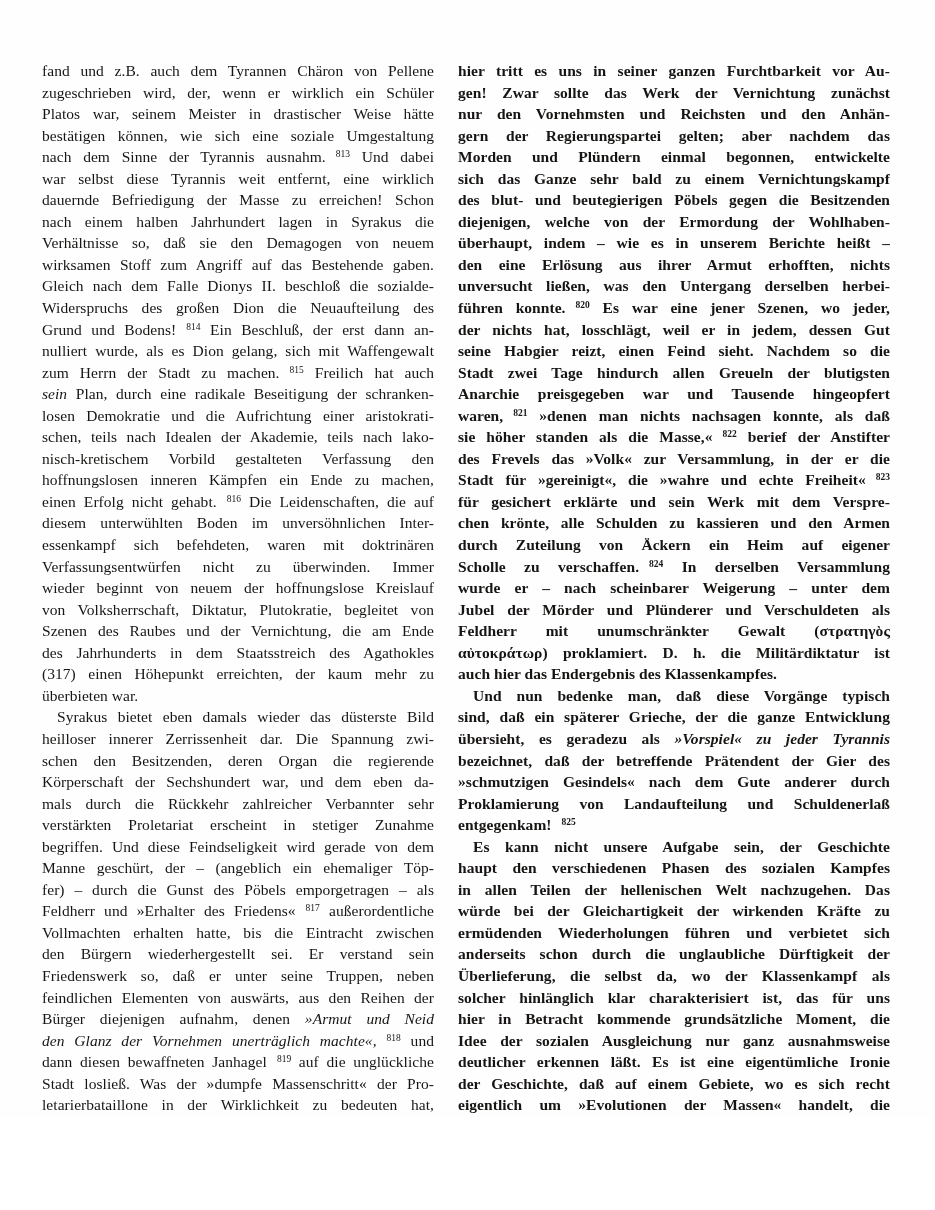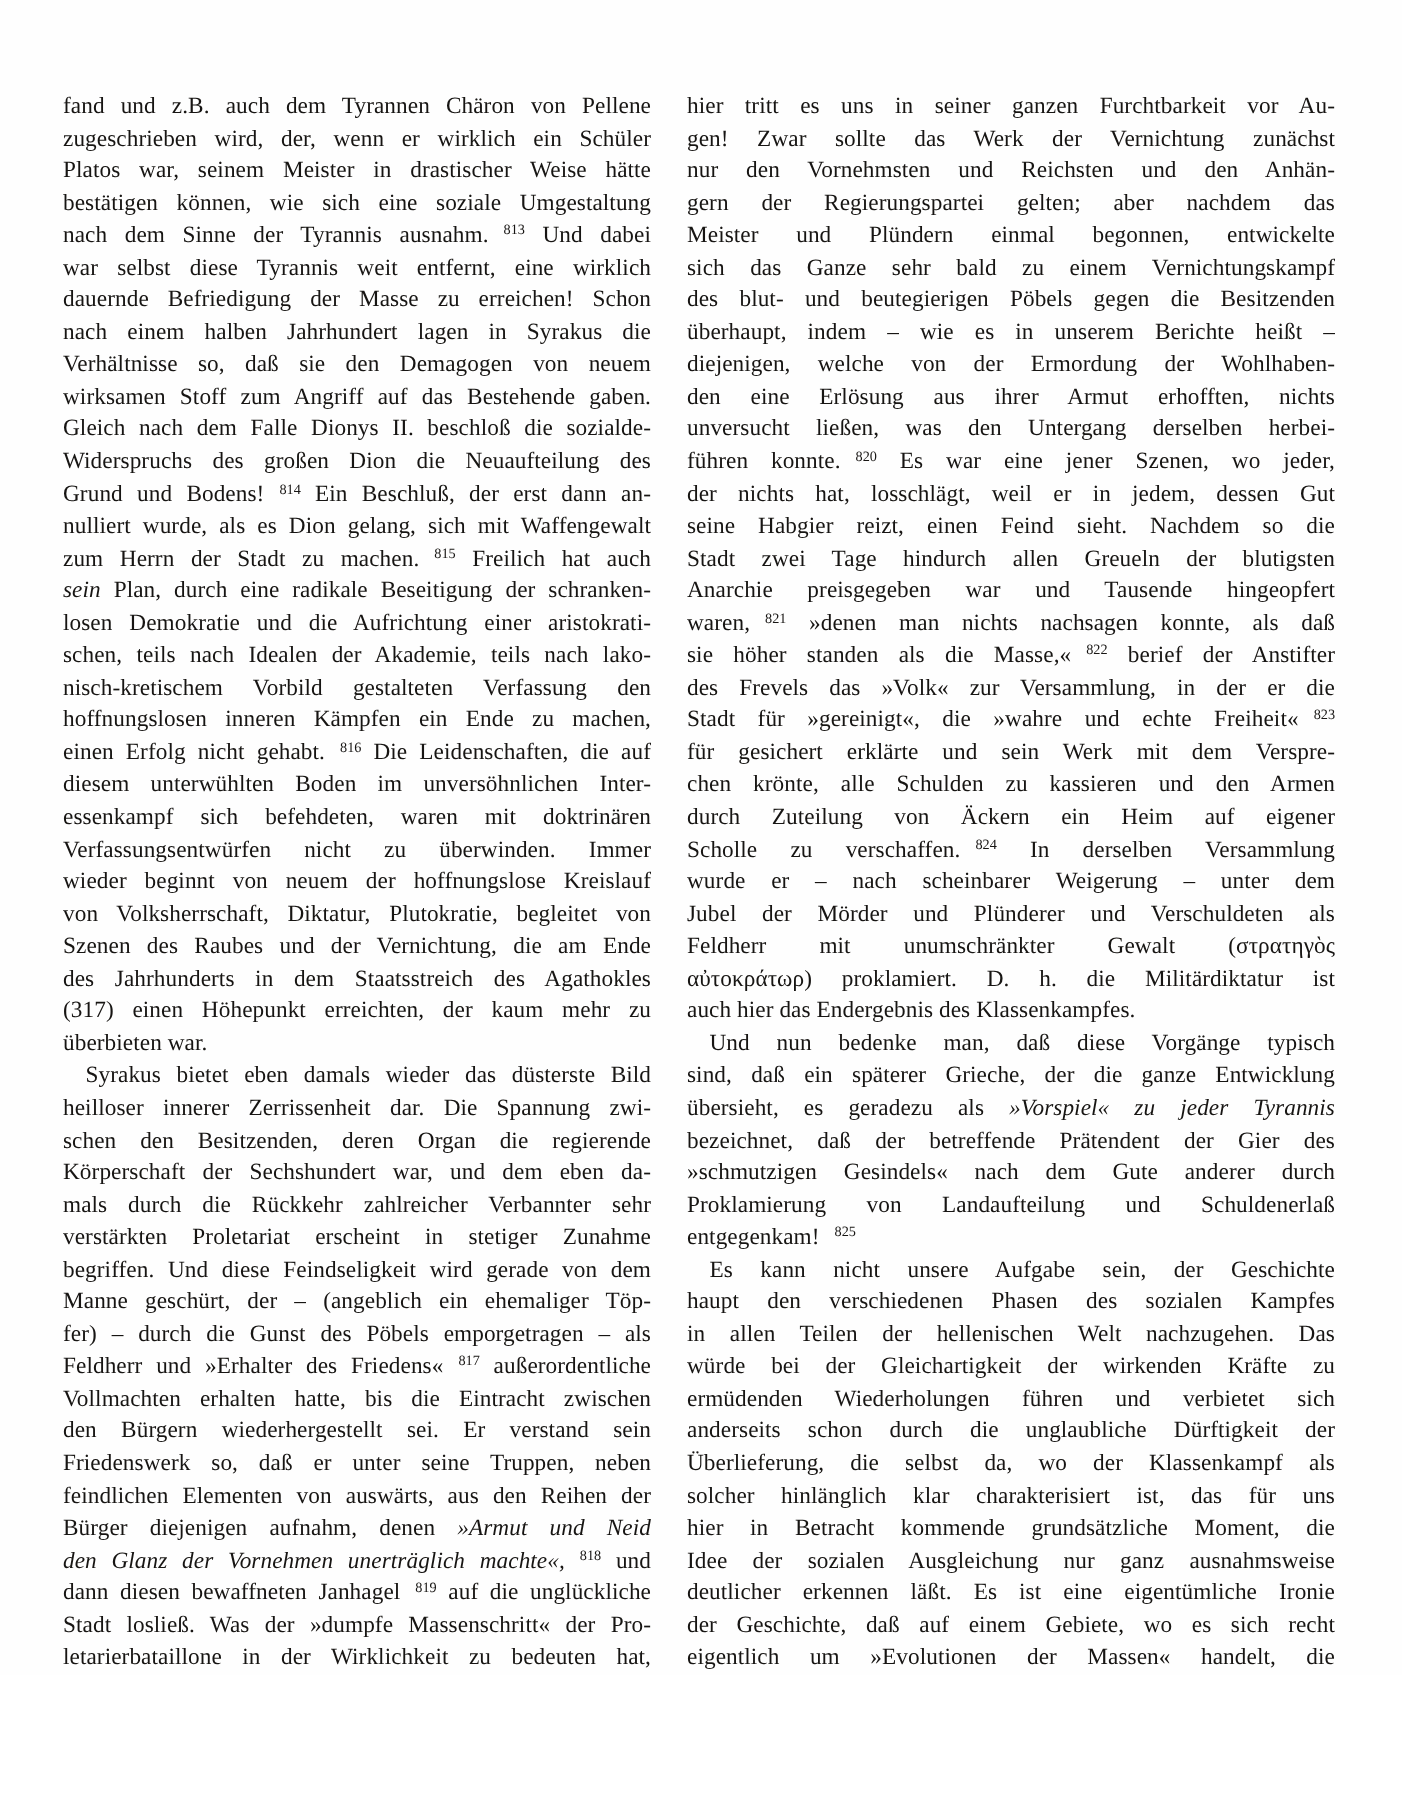--- a/index.html
+++ b/index.html
@@ -14,21 +14,21 @@
     background: #fefefe;
     font-family: "Liberation Serif", "DejaVu Serif", serif;
     color: #171513;
     overflow: hidden;
   }
   .col {
     position: absolute;
     top: 60px;
   }
   .col-left  { left: 42px;  width: 392px; }
-  .col-right { left: 458px; width: 432px; }
+  .col-right { left: 458px; width: 432px; font-weight: bold; }
   .line {
     font-size: 15.5px;
     line-height: 21.55px;
     height: 21.55px;
     overflow: hidden;
     text-align: justify;
     text-align-last: justify;
     letter-spacing: 0.05px;
     white-space: normal;
   }
@@ -114,25 +114,25 @@
       <div class="line"><em>den Glanz der Vornehmen unerträglich machte«,</em><span class="sup">818</span> und</div>
       <div class="line">dann diesen bewaffneten Janhagel<span class="sup">819</span> auf die unglückliche</div>
       <div class="line">Stadt losließ. Was der »dumpfe Massenschritt« der Pro-</div>
       <div class="line">letarierbataillone in der Wirklichkeit zu bedeuten hat,</div>
     </div>
   <div class="col col-right">
       <div class="line">hier tritt es uns in seiner ganzen Furchtbarkeit vor Au-</div>
       <div class="line">gen! Zwar sollte das Werk der Vernichtung zunächst</div>
       <div class="line">nur den Vornehmsten und Reichsten und den Anhän-</div>
       <div class="line">gern der Regierungspartei gelten; aber nachdem das</div>
-      <div class="line">Meister und Plündern einmal begonnen, entwickelte</div>
+      <div class="line">Morden und Plündern einmal begonnen, entwickelte</div>
       <div class="line">sich das Ganze sehr bald zu einem Vernichtungskampf</div>
       <div class="line">des blut- und beutegierigen Pöbels gegen die Besitzenden</div>
+      <div class="line">diejenigen, welche von der Ermordung der Wohlhaben-</div>
       <div class="line">überhaupt, indem – wie es in unserem Berichte heißt –</div>
-      <div class="line">diejenigen, welche von der Ermordung der Wohlhaben-</div>
       <div class="line">den eine Erlösung aus ihrer Armut erhofften, nichts</div>
       <div class="line">unversucht ließen, was den Untergang derselben herbei-</div>
       <div class="line">führen konnte.<span class="sup">820</span> Es war eine jener Szenen, wo jeder,</div>
       <div class="line">der nichts hat, losschlägt, weil er in jedem, dessen Gut</div>
       <div class="line">seine Habgier reizt, einen Feind sieht. Nachdem so die</div>
       <div class="line">Stadt zwei Tage hindurch allen Greueln der blutigsten</div>
       <div class="line">Anarchie preisgegeben war und Tausende hingeopfert</div>
       <div class="line">waren,<span class="sup">821</span> »denen man nichts nachsagen konnte, als daß</div>
       <div class="line">sie höher standen als die Masse,«<span class="sup">822</span> berief der Anstifter</div>
       <div class="line">des Frevels das »Volk« zur Versammlung, in der er die</div>

